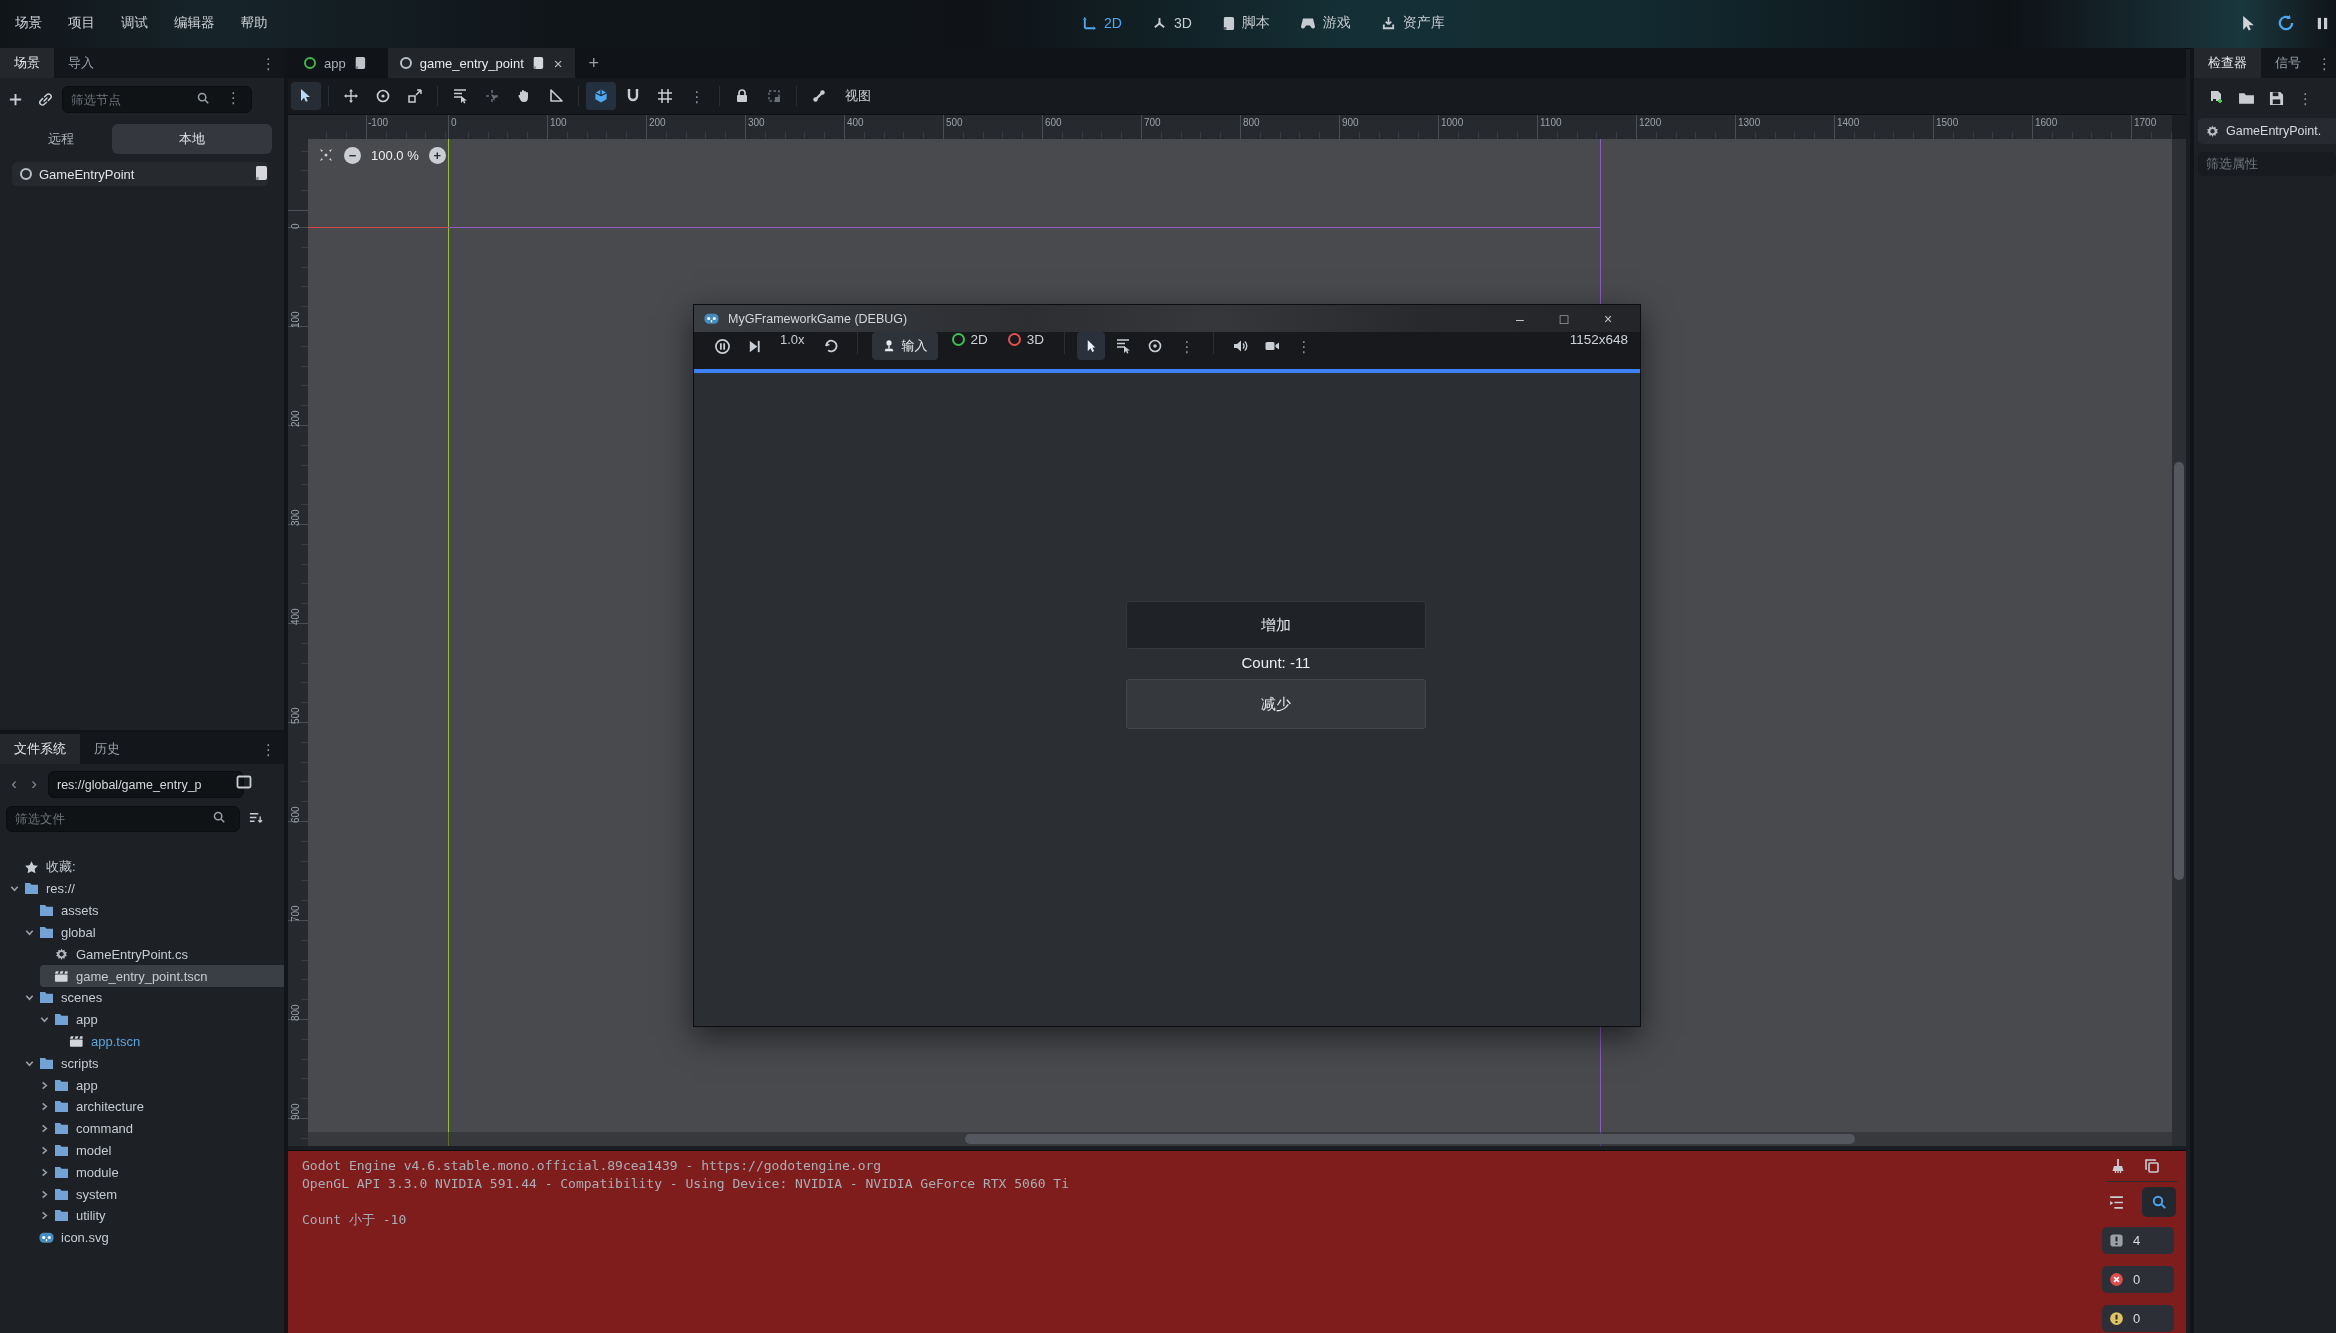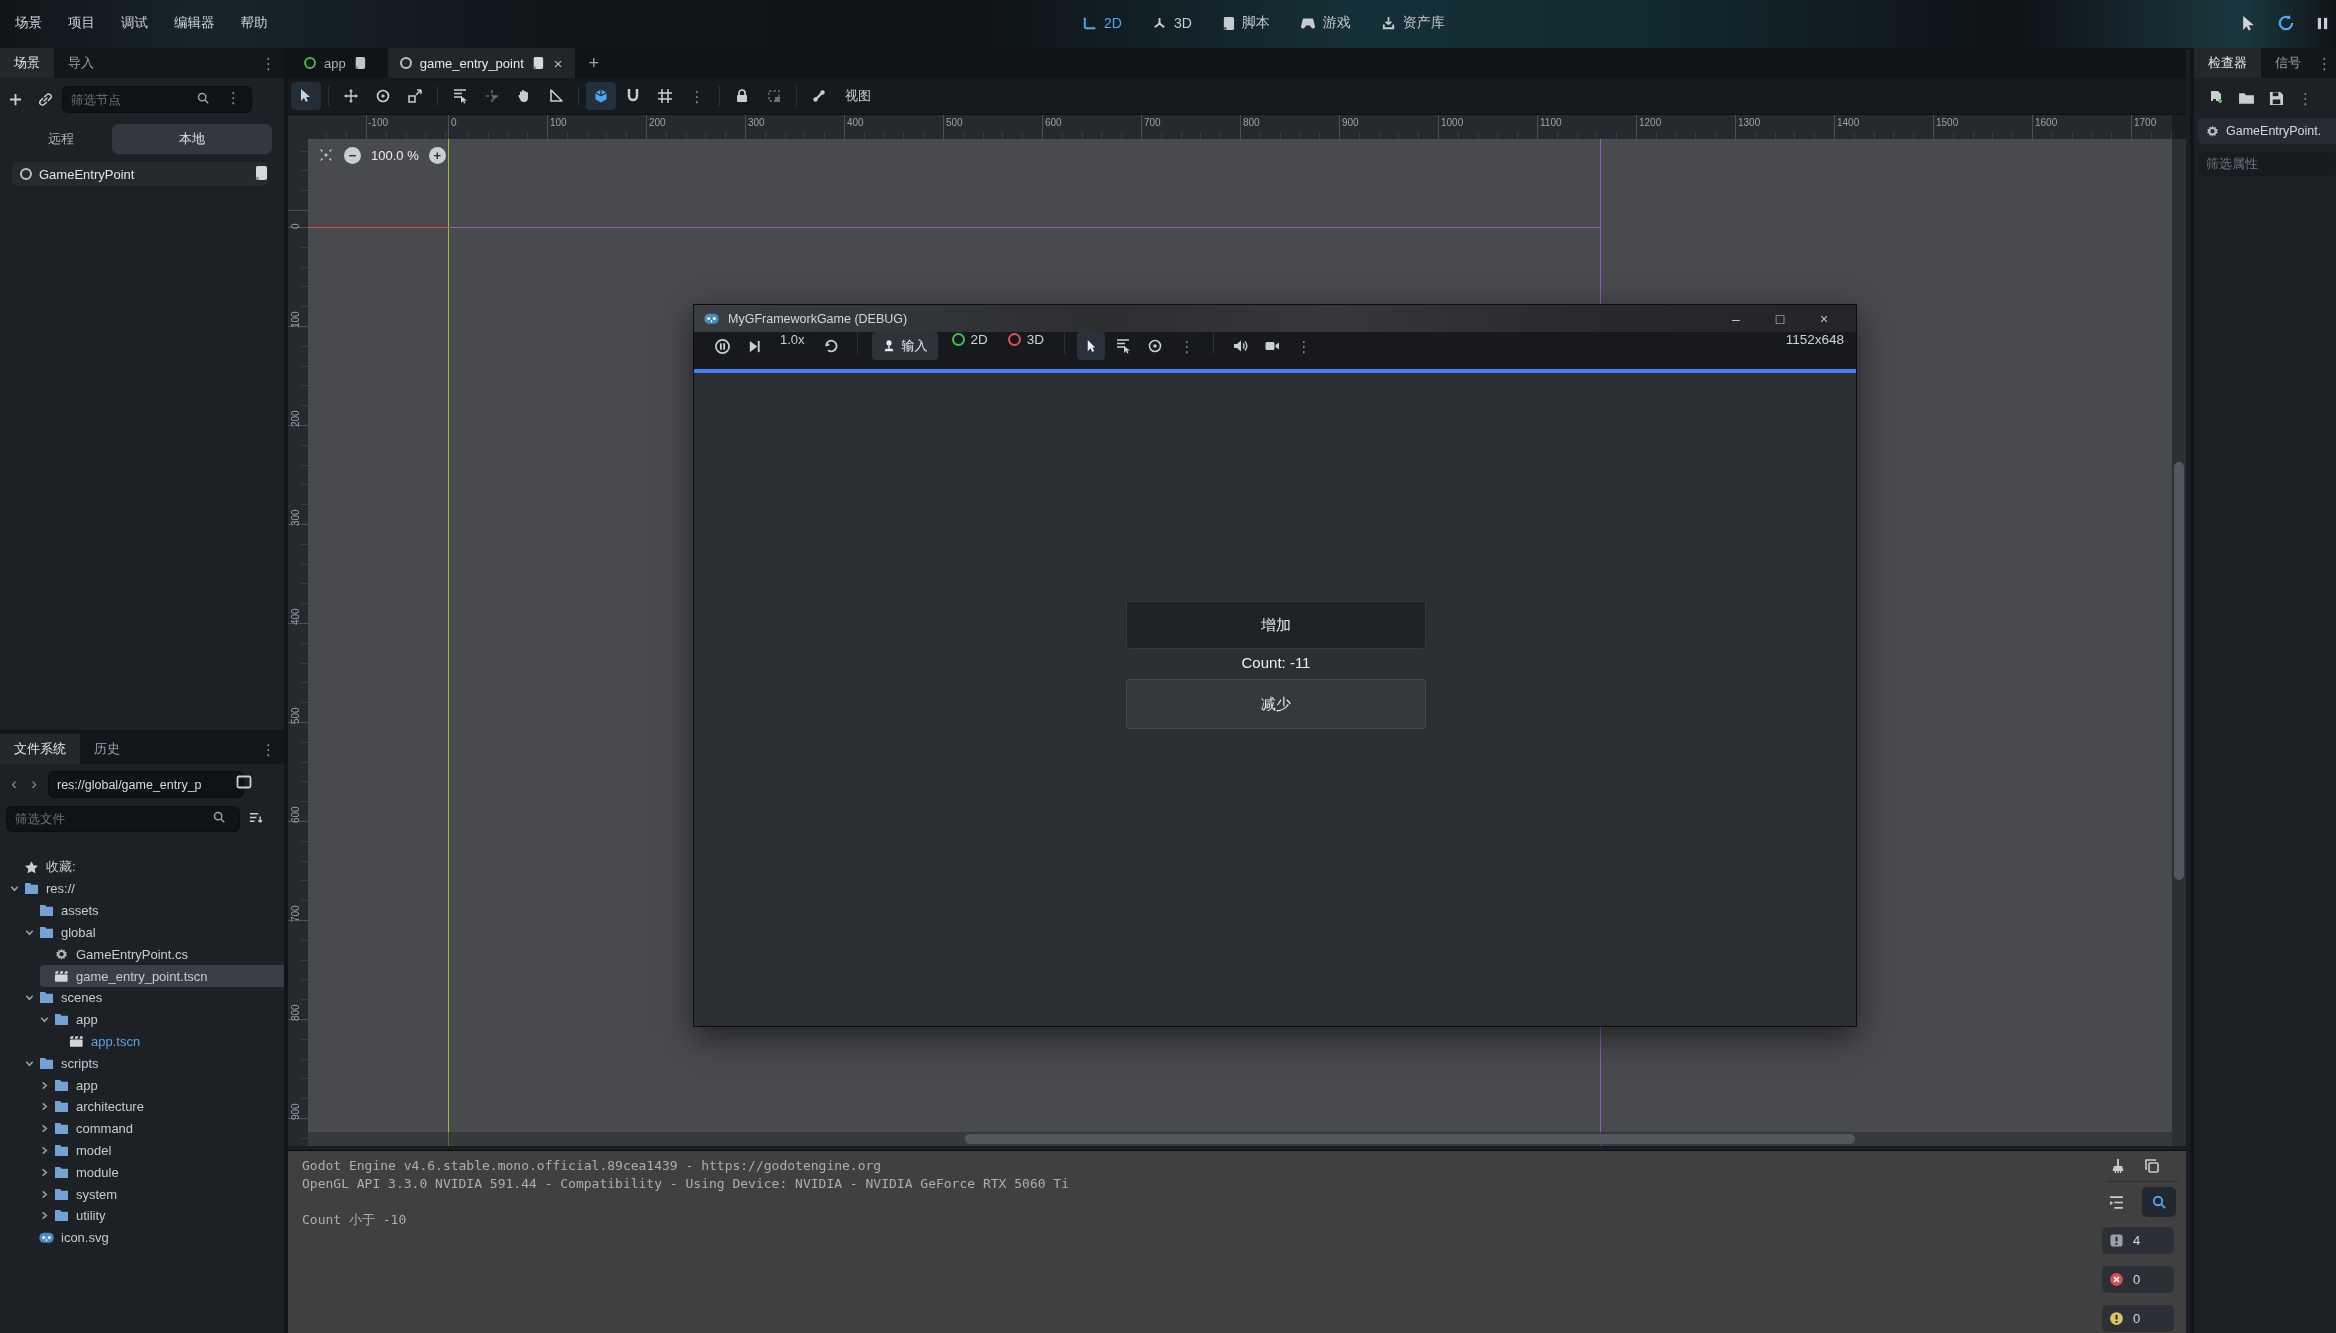--- a/index.html
+++ b/index.html
@@ -93,21 +93,21 @@
   #vrect-right{position:absolute;left:1292px;top:0;width:1px;height:1007px;background:#8f5bc0;}
   #zoom-ctrl{left:318px;top:146px;height:18px;gap:10px;}
   .zoom-circle{width:17px;height:17px;border-radius:50%;background:#caced3;color:#2a2d31;display:flex;align-items:center;justify-content:center;font-size:13px;font-weight:bold;line-height:1;}
   #zoom-label{font-size:13px;color:#eceef0;}
   #vscroll{left:2172px;top:139px;width:14px;height:1007px;background:#2c2f34;}
   #vscroll .thumb{position:absolute;left:2px;top:323px;width:10px;height:418px;background:#54585e;border-radius:5px;}
   #hscroll{left:308px;top:1132px;width:1864px;height:14px;background:rgba(40,43,48,.55);}
   #hscroll .thumb{position:absolute;top:2px;left:657px;width:890px;height:10px;background:#54585e;border-radius:5px;}
 
   
-  #game-window{left:693px;top:304px;width:1164px;height:723px;background:#2b2e33;border:1px solid #0c0d0f;box-sizing:border-box;box-shadow:0 10px 30px rgba(0,0,0,.55);}
+  #game-window{left:693px;top:304px;width:948px;height:723px;background:#2b2e33;border:1px solid #0c0d0f;box-sizing:border-box;box-shadow:0 10px 30px rgba(0,0,0,.55);}
   #gw-titlebar{position:absolute;left:0;top:0;width:100%;height:27px;
     background:linear-gradient(90deg,#3a3d41 0%,#2c2e32 35%,#35373b 55%,#27292d 78%,#232528 100%);
     display:flex;align-items:center;padding:0 10px;box-sizing:border-box;gap:9px;}
   #gw-title{font-size:12.5px;color:#d4d7da;}
   #gw-controls{margin-left:auto;display:flex;}
   .gw-btn{width:44px;height:27px;display:flex;align-items:center;justify-content:center;color:#c3c6c9;font-size:14px;}
   #gw-toolbar{position:absolute;left:0;top:27px;width:100%;height:41px;background:#17191d;border-bottom:4px solid #3b82f6;display:flex;align-items:flex-start;padding:0 12px;box-sizing:border-box;}
   .gsep{width:1px;height:22px;background:#2b2f34;margin:0 10px;}
   .gw-ibtn{width:28px;height:28px;display:flex;align-items:center;justify-content:center;border-radius:4px;margin:0 2px;}
   .gw-ibtn.active{background:#2b313a;}
@@ -118,21 +118,21 @@
   .mode-ring.g{border:2.5px solid #3fbf54;}
   .mode-ring.r{border:2.5px solid #e05252;}
   #gw-res{margin-left:auto;font-size:13.5px;color:#cfd2d6;}
   #gw-content{position:absolute;left:0;top:68px;right:0;bottom:0;background:#2b2e33;}
   .game-btn{position:absolute;left:432px;width:300px;display:flex;align-items:center;justify-content:center;font-size:15px;color:#e6e8eb;border-radius:3px;box-sizing:border-box;}
   #btn-inc{top:228px;height:48px;background:#1f2226;border:1px solid #34373c;}
   #btn-dec{top:306px;height:50px;background:#35383d;border:1px solid #44474c;}
   #count-label{position:absolute;left:432px;top:281px;width:300px;text-align:center;font-size:15px;color:#eceef0;}
 
   
-  #output{left:288px;top:1150px;width:1898px;height:183px;background:#404040;border-top:1px solid #0c0e11;}
+  #output{left:288px;top:1150px;width:1898px;height:183px;background:#7f1d1d;border-top:1px solid #0c0e11;}
   #console{position:absolute;left:14px;top:6px;right:90px;font-family:"DejaVu Sans Mono","Liberation Mono",monospace;font-size:13px;line-height:18px;color:#a9aeb5;white-space:pre;}
   #out-tools{position:absolute;right:0;top:0;width:86px;height:183px;}
   .out-ico{position:absolute;width:24px;height:24px;display:flex;align-items:center;justify-content:center;}
   #out-search{position:absolute;left:42px;top:36px;width:34px;height:30px;background:#23282e;border-radius:5px;display:flex;align-items:center;justify-content:center;}
   #out-divider{position:absolute;left:6px;top:30px;width:72px;height:1px;background:#2b2f34;}
   .badge{position:absolute;left:2px;width:72px;height:27px;background:#2c3036;border-radius:5px;display:flex;align-items:center;gap:9px;padding:0 7px;box-sizing:border-box;}
   .badge .cnt{font-size:13px;color:#d9dce0;}
 
   
   #insp-toolbar{position:absolute;left:0;top:36px;width:146px;height:28px;display:flex;align-items:center;gap:14px;padding-left:14px;box-sizing:border-box;}

